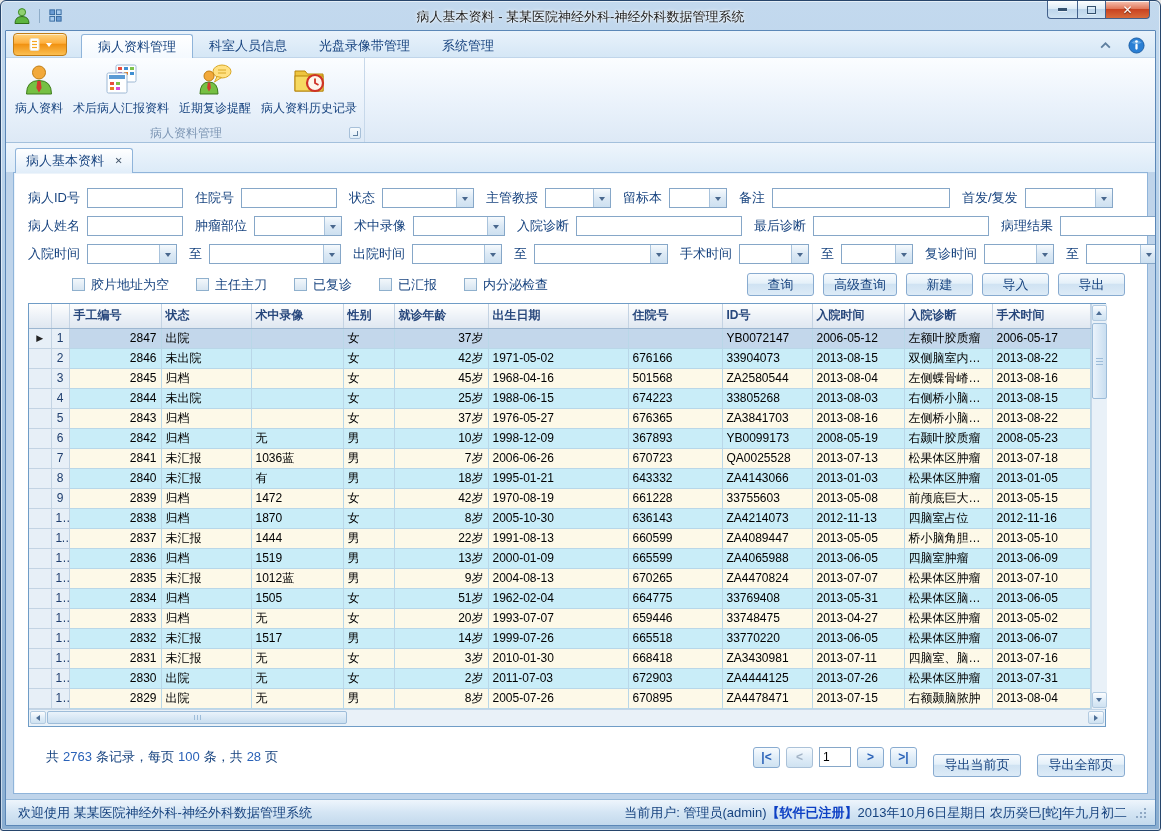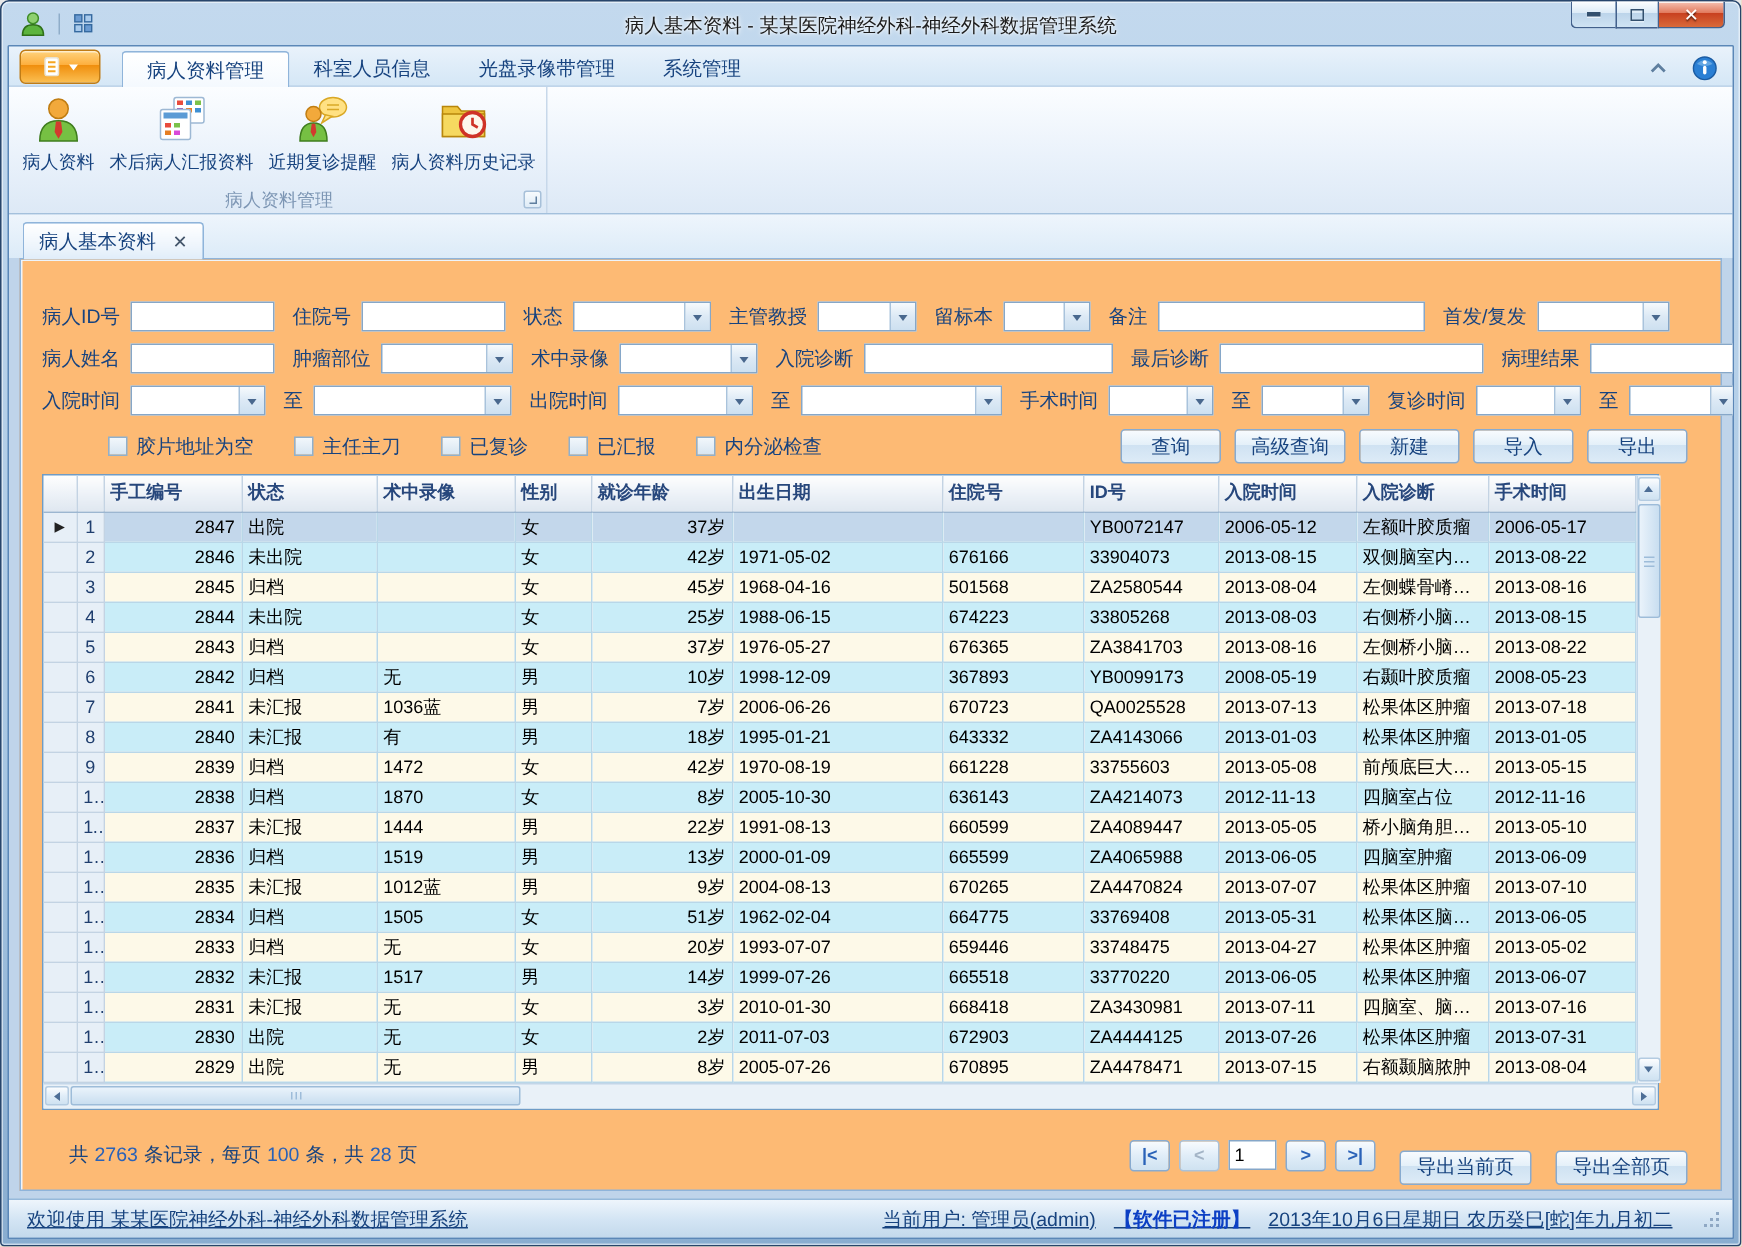--- a/index.html
+++ b/index.html
@@ -56,24 +56,24 @@
   .rgroup-label { height:16px; text-align:center; font-size:12px; color:#7d96b4; line-height:15px; }
   .launcher { position:absolute; right:3px; bottom:3px; width:12px; height:12px; border:1px solid #a7c0d9;
     border-radius:2px; background:linear-gradient(#f6fafd,#dfecf7); }
   .launcher::after { content:""; position:absolute; right:2px; bottom:2px; width:4px; height:4px;
     border-right:1.5px solid #5f7f9f; border-bottom:1.5px solid #5f7f9f; }
 
   
   .doc-strip { height:29px; background:linear-gradient(#eef5fc,#dcebf8); display:flex; align-items:flex-end; padding:0 0 0 9px; }
   .doc-tab { height:25px; display:flex; align-items:center; gap:11px; padding:0 10px; font-size:13px; color:#17437f;
     background:linear-gradient(#ffffff,#eef5fc 60%,#e0edf9); border:1px solid #8fb4da; border-bottom:none;
-    border-radius:3px 3px 0 0; position:relative; z-index:2; margin-bottom:-1px; }
+    border-radius:3px 3px 0 0; position:relative; z-index:2; margin-bottom:-1px;font-family:Liberation Mono, monospace; }
   .doc-close { color:#44566b; font-weight:bold; font-size:12px; line-height:1; }
-  .tabpage { flex:1; margin:0 7px; border:1px solid #8fb4da; background:#fdba74;
-    box-shadow: inset 1px 1px 0 #edf4fb; display:flex; flex-direction:column; padding-top:22px; }
+  .tabpage { flex:1; margin:0 7px; border:1px solid #8fb4da; background:#ffffff;
+    box-shadow: inset 1px 1px 0 #edf4fb; display:flex; flex-direction:column; padding-top:9px; }
 
   
   .search { padding:2px 14px 0 14px; }
   .frow { display:flex; align-items:center; height:28px; font-size:13px; color:#17437f; }
   .fg { display:flex; align-items:center; margin-right:12px; }
   .flabel { margin-right:7px; white-space:nowrap; }
   .txt { height:20px; border:1px solid #86a7c8; padding:0 3px; font:12px "Liberation Sans","DejaVu Sans",sans-serif; background:#fff; }
   .combo { height:20px; border:1px solid #86a7c8; background:#fff; display:flex; justify-content:flex-end; }
   .cbb { width:17px; align-self:stretch; background:linear-gradient(#f6fafd,#dce9f5 50%,#cde0f0); border-left:1px solid #a9c3dc;
     display:flex; align-items:flex-start; justify-content:center; }
@@ -132,22 +132,22 @@
   .summary span.num { color:#2a62b8; margin:0 4px; }
   .pg { margin-left:auto; display:flex; align-items:center; gap:6px; }
   .pgbtn { width:27px; height:21px; background:linear-gradient(#f8fbfe,#e0edf8 50%,#cfe2f1); border:1px solid #88abd0;
     border-radius:3px; color:#2a62b8; font-size:12px; font-weight:bold; display:flex; align-items:center; justify-content:center; }
   .pgbtn.dis { color:#a3b4c6; border-color:#aac1d8; }
   .pg-input { width:32px; height:20px; border:1px solid #86a7c8; font:12px "Liberation Sans","DejaVu Sans",sans-serif; padding:0 3px; }
   .exbtn { margin-left:10px; min-width:88px;margin-top:16px; }
 
   
   .statusbar { height:26px; margin-top:5px; background:linear-gradient(#eef5fc,#d4e5f4 50%,#c3d9ec);
-    border-top:1px solid #96b9da; display:flex; align-items:center; padding:0 8px 0 12px; font-size:13px; color:#17437f;text-decoration:underline; }
-  .sb-right { margin-left:auto; display:flex; align-items:center; gap:12px; }
+    border-top:1px solid #96b9da; display:flex; align-items:center; padding:0 8px 0 12px; font-size:13px; color:#17437f; }
+  .sb-right { margin-left:auto; display:flex; align-items:center; }
   .registered { color:#0c3fc4; font-weight:bold; }
   .grip { width:12px; height:12px; position:relative; margin-left:8px; }
   .grip::after { content:""; position:absolute; right:1px; bottom:1px; width:2px; height:2px; background:#8fa8c4;
     box-shadow:-4px 0 #8fa8c4, 0 -4px #8fa8c4, -8px 0 #8fa8c4, -4px -4px #8fa8c4, 0 -8px #8fa8c4; }
 </style>
 </head>
 <body>
 
 <div class="frame">
 

